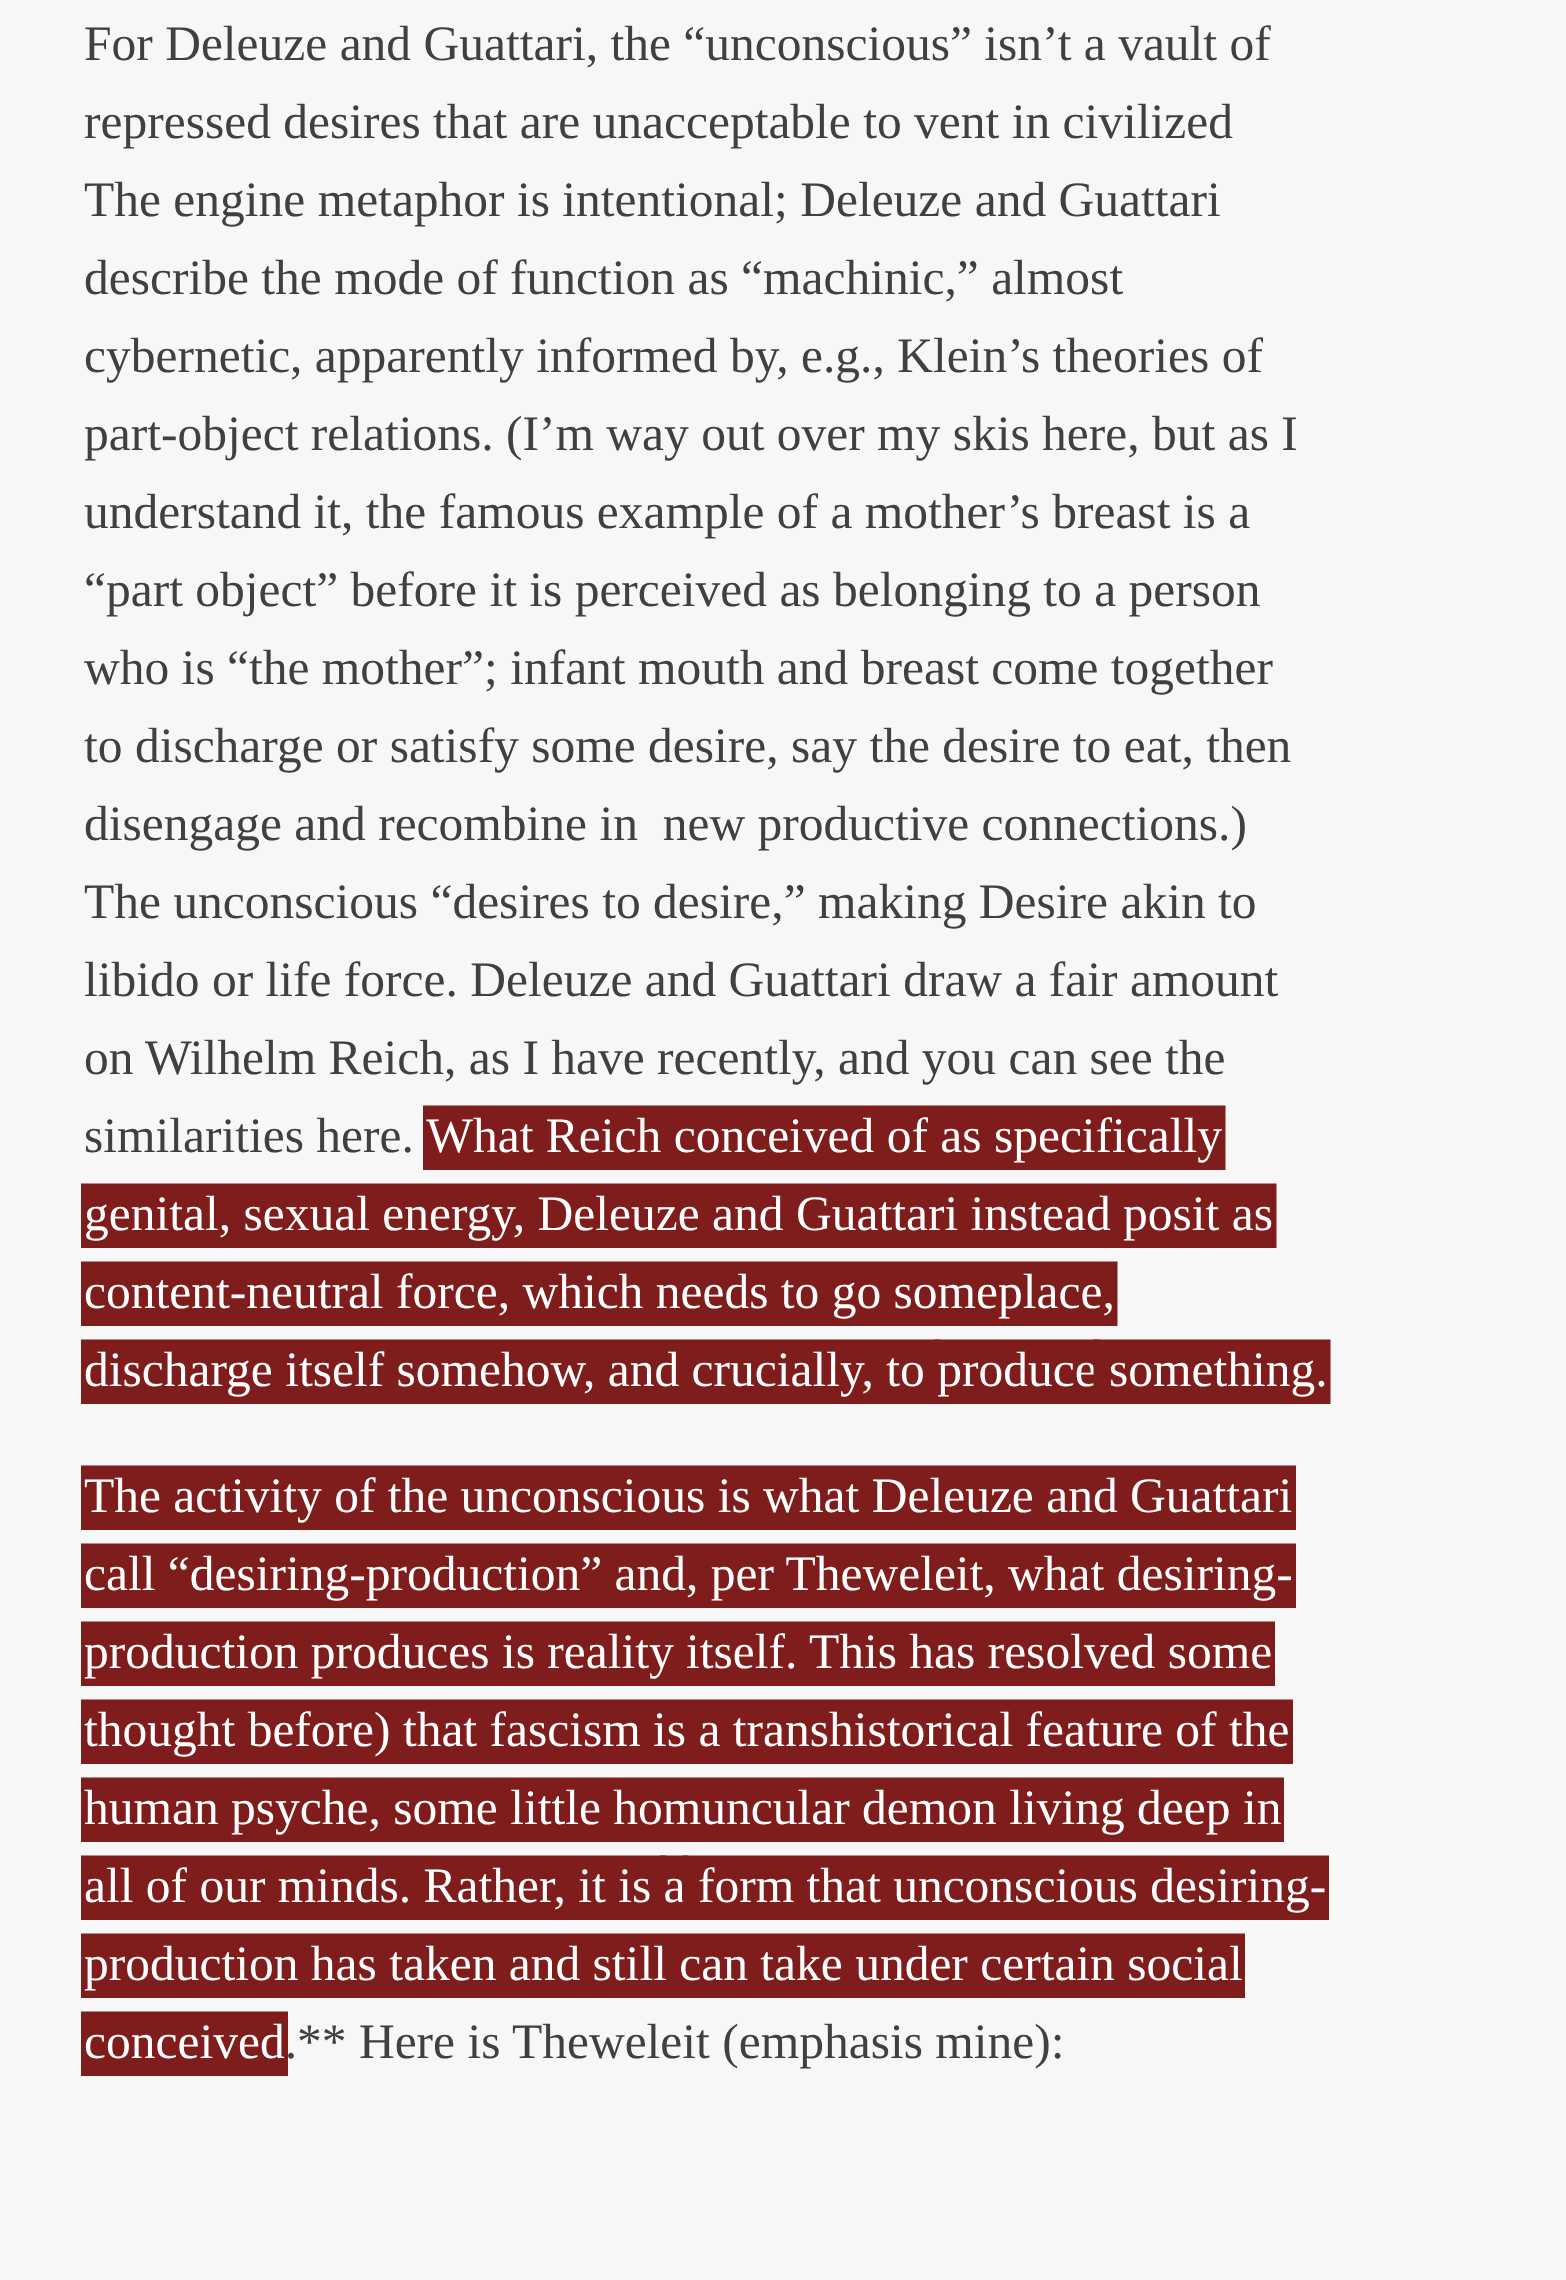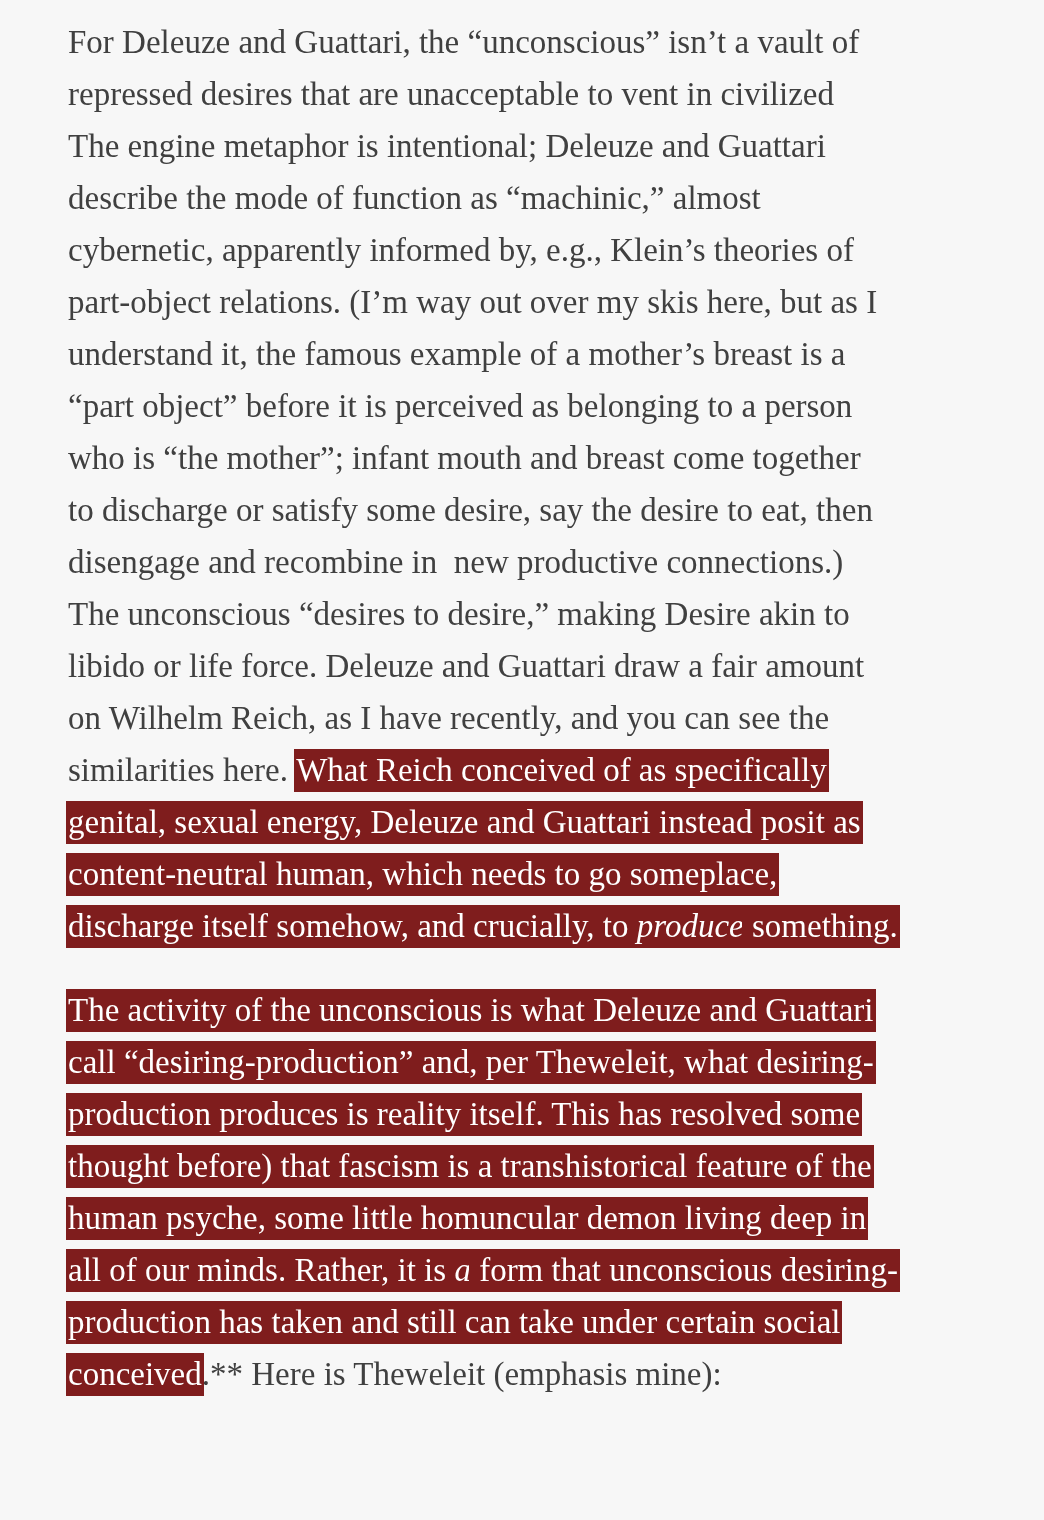--- a/index.html
+++ b/index.html
@@ -11,42 +11,41 @@
     height: 1520px;
     background: #f7f7f7;
     font-family: "Liberation Serif", "DejaVu Serif", serif;
     overflow: hidden;
   }
   main.article {
     padding: 0 52px;
     color: #404040;
   }
   .para {
-    margin: 16px;
+    margin: 4px;
   }
   .para + .para {
     margin-top: 32px;
   }
   .line {
     height: 52px;
     line-height: 52px;
     font-size: 33px;
     white-space: pre;
   }
   .seg {
     color: inherit;
   }
   .sel {
     background: #7f1d1d;
     color: #ffffff;
     padding: 3px 2px 4px;
     margin: 0 -2px;
   }
   .it {
-    font-style: italic;
   }
 </style>
 </head>
 <body>
 
 <main class="article">
     <div class="para">
       <div class="line"><span class="seg">For Deleuze and Guattari, the “unconscious” isn’t a vault of</span></div>
       <div class="line"><span class="seg">repressed desires that are unacceptable to vent in civilized</span></div>
       <div class="line"><span class="seg">The engine metaphor is intentional; Deleuze and Guattari</span></div>
@@ -56,21 +55,21 @@
       <div class="line"><span class="seg">understand it, the famous example of a mother’s breast is a</span></div>
       <div class="line"><span class="seg">“part object” before it is perceived as belonging to a person</span></div>
       <div class="line"><span class="seg">who is “the mother”; infant mouth and breast come together</span></div>
       <div class="line"><span class="seg">to discharge or satisfy some desire, say the desire to eat, then</span></div>
       <div class="line"><span class="seg">disengage and recombine in  new productive connections.)</span></div>
       <div class="line"><span class="seg">The unconscious “desires to desire,” making Desire akin to</span></div>
       <div class="line"><span class="seg">libido or life force. Deleuze and Guattari draw a fair amount</span></div>
       <div class="line"><span class="seg">on Wilhelm Reich, as I have recently, and you can see the</span></div>
       <div class="line"><span class="seg">similarities here. </span><span class="seg sel">What Reich conceived of as specifically</span></div>
       <div class="line"><span class="seg sel">genital, sexual energy, Deleuze and Guattari instead posit as</span></div>
-      <div class="line"><span class="seg sel">content-neutral human, which needs to go someplace,</span></div>
+      <div class="line"><span class="seg sel">content-neutral force, which needs to go someplace,</span></div>
       <div class="line"><span class="seg sel">discharge itself somehow, and crucially, to </span><span class="seg sel it">produce</span><span class="seg sel"> something.</span></div>
     </div>
     <div class="para">
       <div class="line"><span class="seg sel">The activity of the unconscious is what Deleuze and Guattari</span></div>
       <div class="line"><span class="seg sel">call “desiring-production” and, per Theweleit, what desiring-</span></div>
       <div class="line"><span class="seg sel">production produces is reality itself. This has resolved some</span></div>
       <div class="line"><span class="seg sel">thought before) that fascism is a transhistorical feature of the</span></div>
       <div class="line"><span class="seg sel">human psyche, some little homuncular demon living deep in</span></div>
       <div class="line"><span class="seg sel">all of our minds. Rather, it is </span><span class="seg sel it">a</span><span class="seg sel"> form that unconscious desiring-</span></div>
       <div class="line"><span class="seg sel">production has taken and still can take under certain social</span></div>

